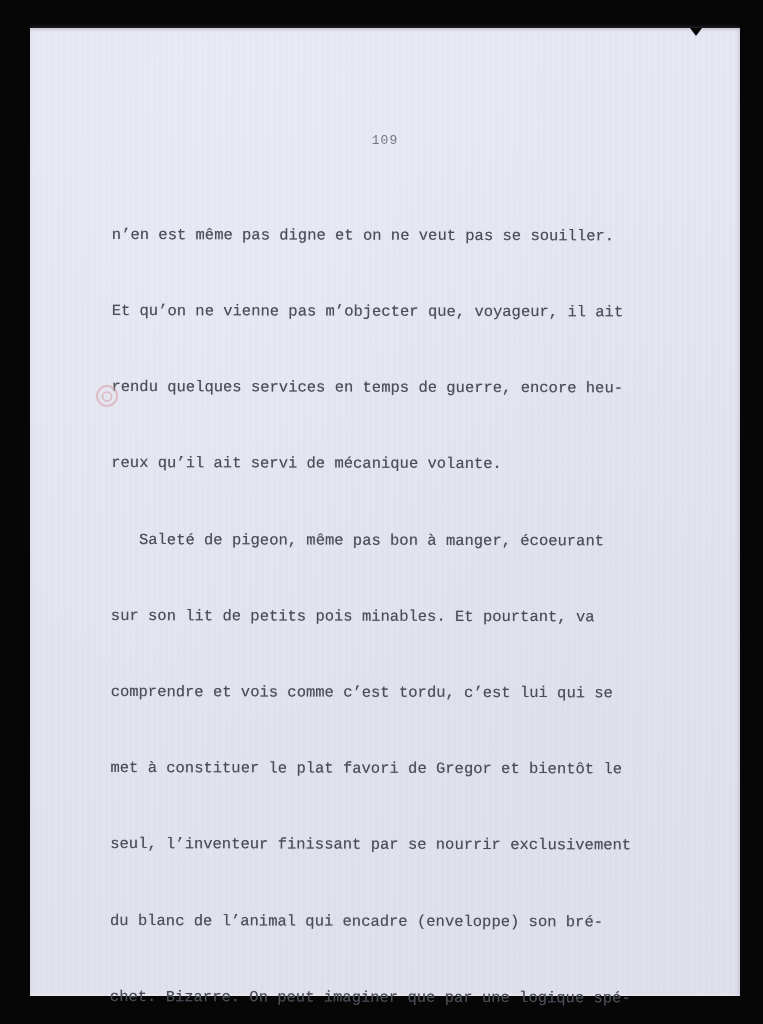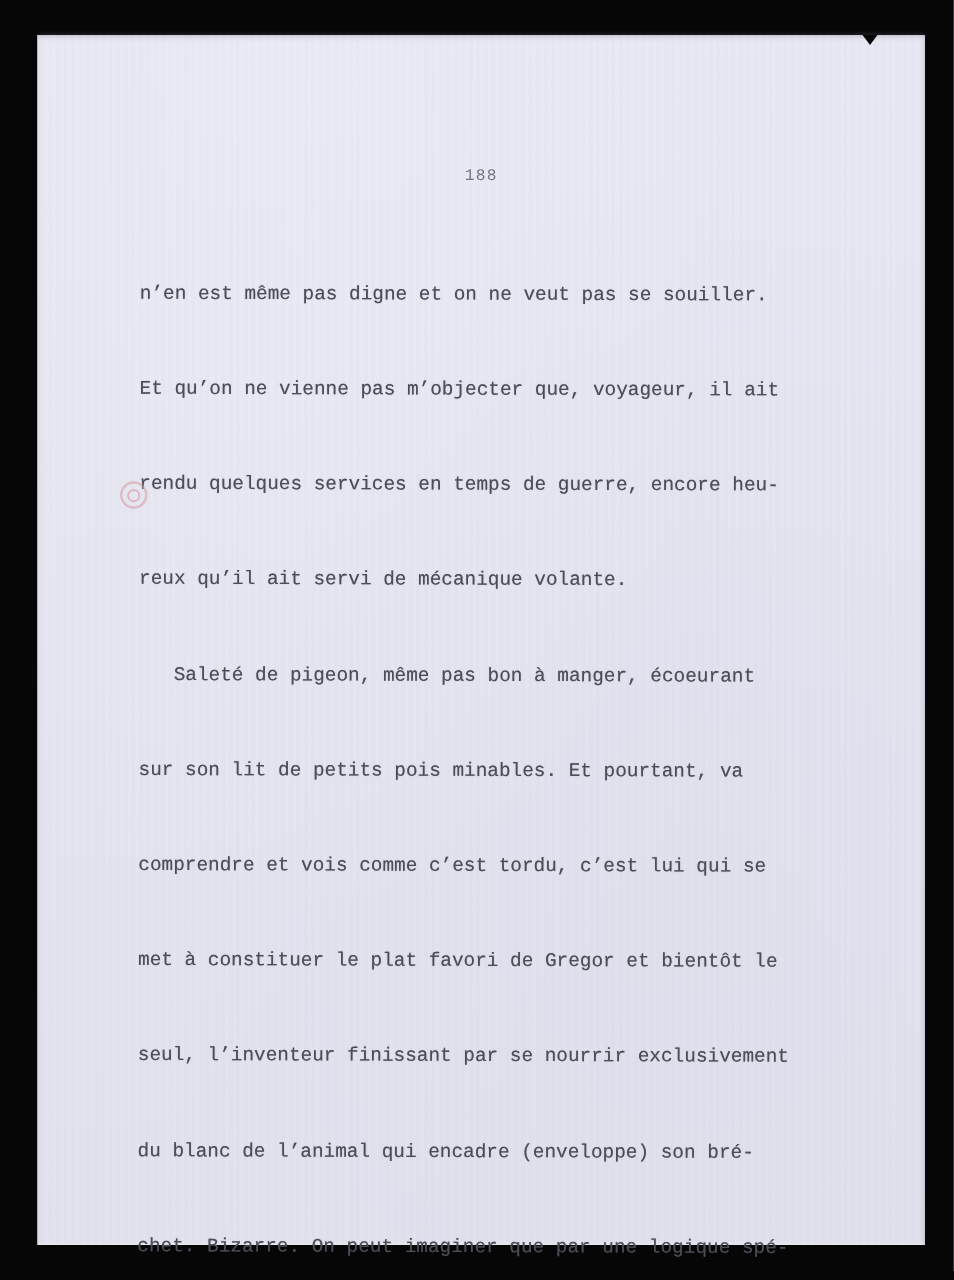--- a/index.html
+++ b/index.html
@@ -56,21 +56,21 @@
     border-right:6px solid transparent;
     border-top:8px solid var(--background);
   }
 </style>
 </head>
 <body>
 
 <div class="scene">
   <div class="paper">
 
-    <div class="page-number">188</div>
+    <div class="page-number">109</div>
 
     <div class="text-block">
       <div class="text-line">n’en est même pas digne et on ne veut pas se souiller.</div>
       <div class="text-line">Et qu’on ne vienne pas m’objecter que, voyageur, il ait</div>
       <div class="text-line">rendu quelques services en temps de guerre, encore heu-</div>
       <div class="text-line">reux qu’il ait servi de mécanique volante.</div>
       <div class="text-line">   Saleté de pigeon, même pas bon à manger, écoeurant</div>
       <div class="text-line">sur son lit de petits pois minables. Et pourtant, va</div>
       <div class="text-line">comprendre et vois comme c’est tordu, c’est lui qui se</div>
       <div class="text-line">met à constituer le plat favori de Gregor et bientôt le</div>

